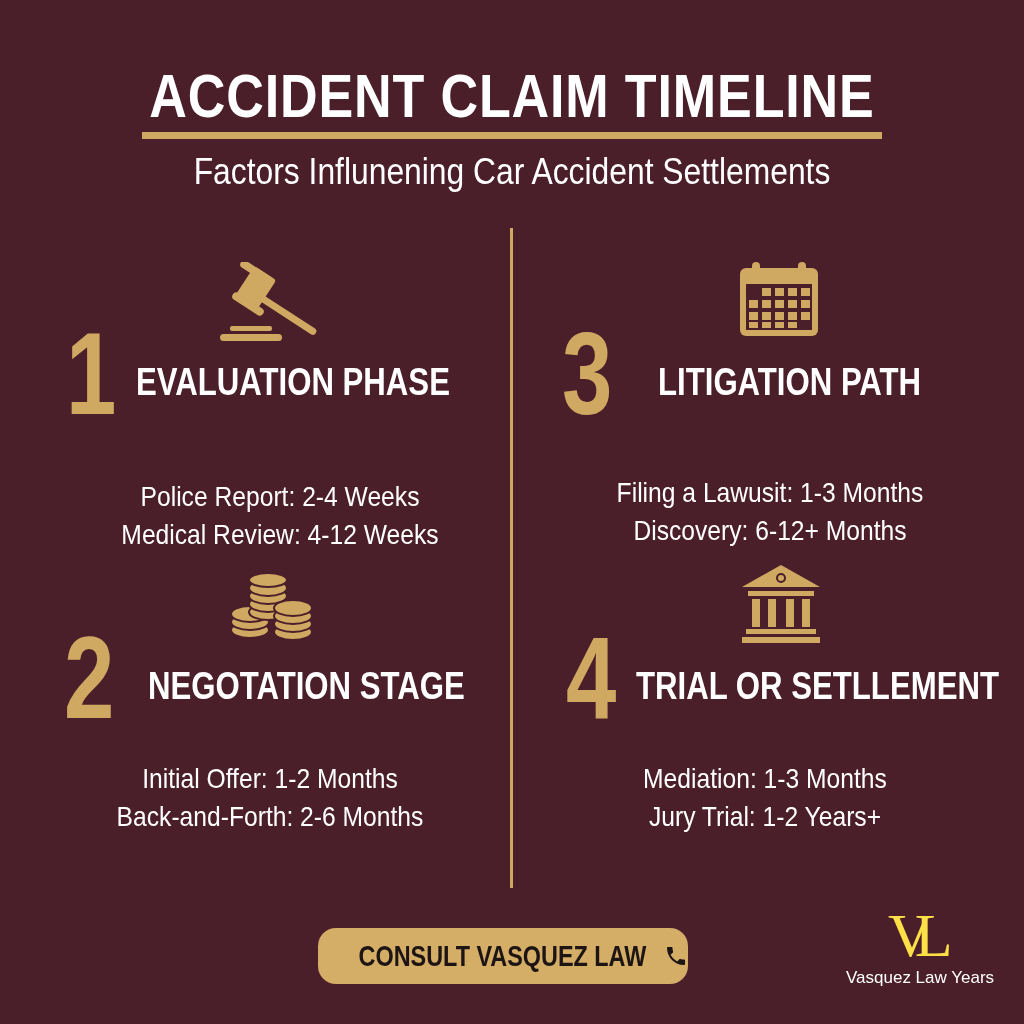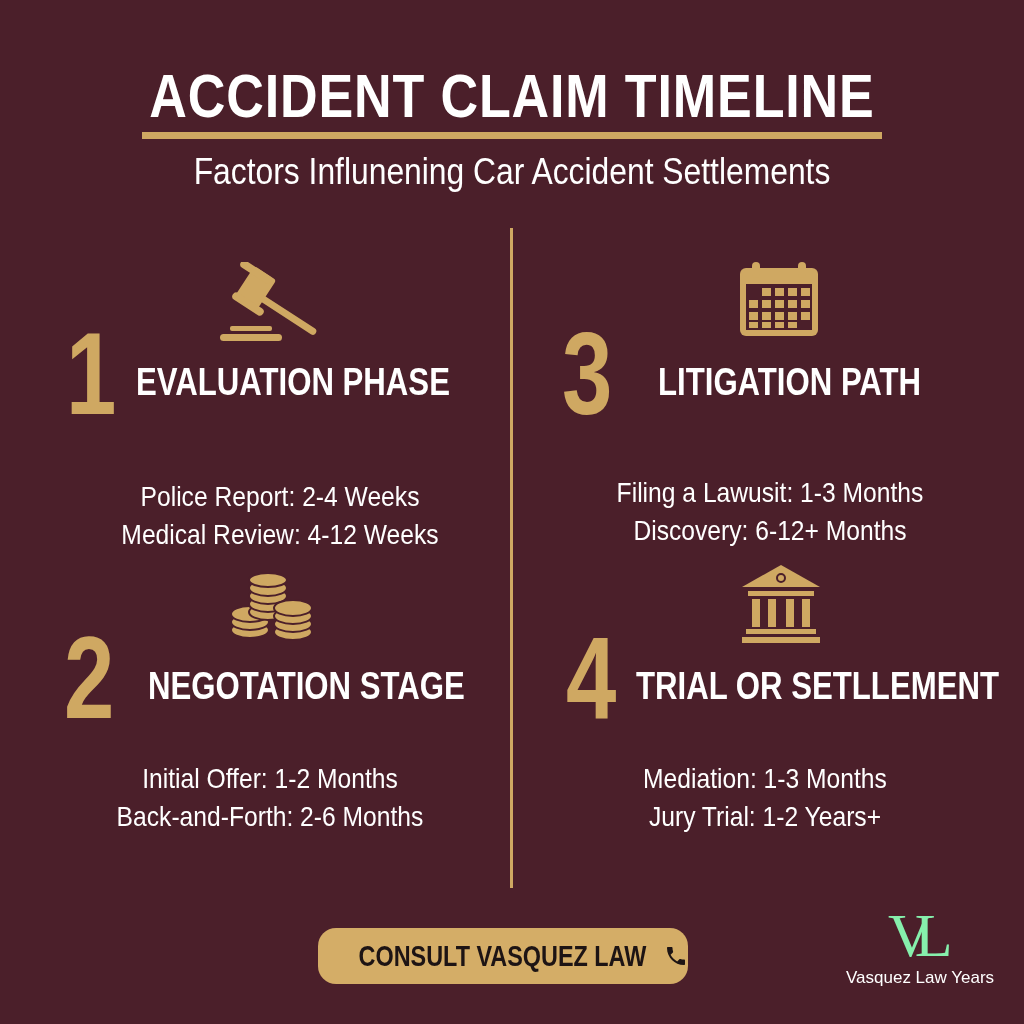--- a/index.html
+++ b/index.html
@@ -53,21 +53,21 @@
     border-radius: 18px; background: #d4ad67;
     display: flex; align-items: center; justify-content: space-between; gap: 10px;
     cursor: pointer;
   }
   .cta-label {
     color: #1d1414; font-weight: bold; font-size: 30px;
     transform: scaleX(0.78); transform-origin: center; white-space: nowrap;
     display: inline-block; margin-right: -36px;
   }
   .logo-mark {
-    position: absolute; left: 888px; top: 900px; color: #86efac;
+    position: absolute; left: 888px; top: 900px; color: #fde047;
     font-family: "Liberation Serif", serif; font-size: 62px; line-height: 70px;
     letter-spacing: -18px;
   }
   .logo-text {
     position: absolute; left: 846px; top: 968px; color: #fff; font-size: 17px;
     white-space: nowrap;
   }
 </style>
 </head>
 <body>

